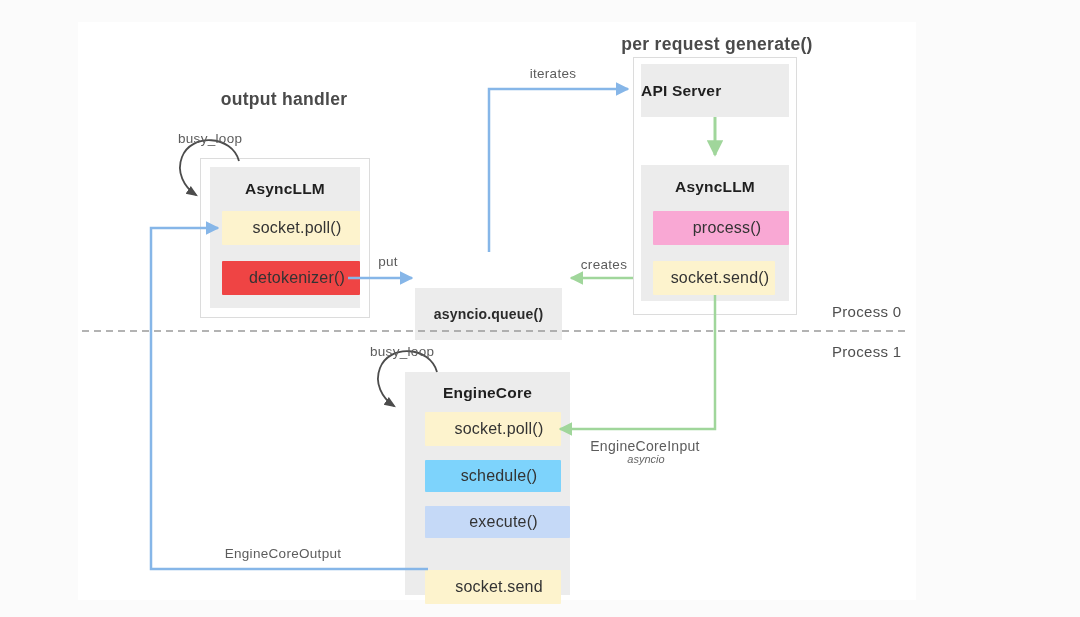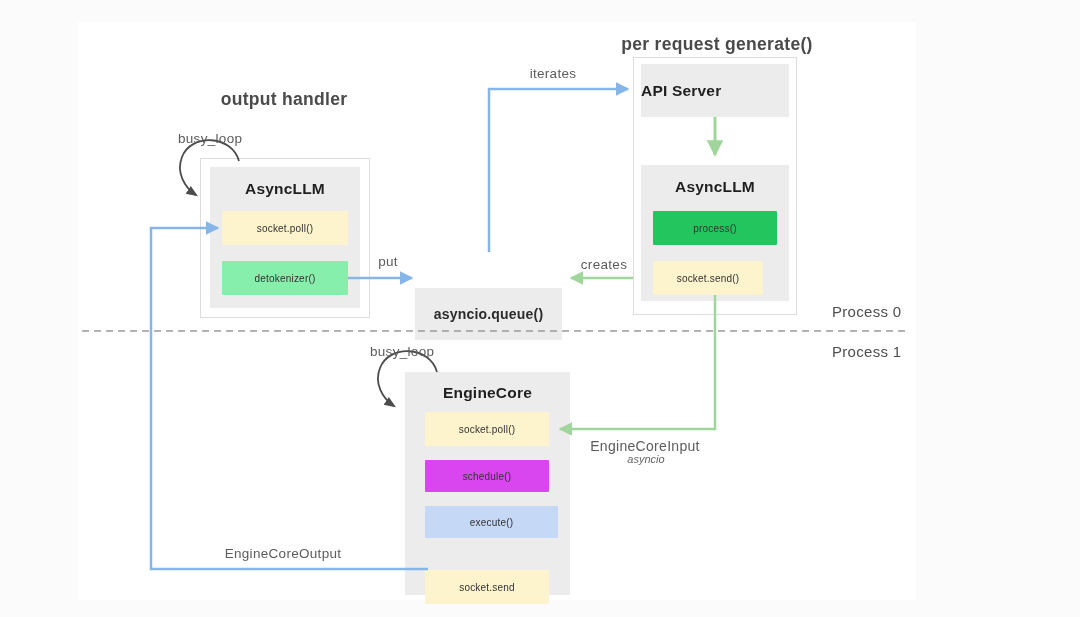--- a/index.html
+++ b/index.html
@@ -20,26 +20,26 @@
   }
   .gray-box{
     position:absolute;background:#ececec;z-index:2;box-sizing:border-box;
   }
   .node-title{
     text-align:center;font-weight:700;font-size:15.5px;color:#1f1f1f;
     letter-spacing:.2px;
   }
   .chip{
     position:absolute;display:flex;align-items:center;justify-content:center;
-    font-size:10px;color:#333333;letter-spacing:.2px;border-radius:1px;
+    font-size:16px;color:#333333;letter-spacing:.2px;border-radius:1px;padding-left:12px;
   }
   .chip-yellow{background:#fdf3cd;}
-  .chip-pink{background:#86efac;}
-  .chip-orange{background:#22c55e;}
-  .chip-green{background:#d946ef;}
+  .chip-pink{background:#ef4444;}
+  .chip-orange{background:#f9a8d4;}
+  .chip-green{background:#7dd3fc;}
   .chip-blue{background:#c5d9f7;}
 
   
   .lbl{position:absolute;z-index:4;white-space:nowrap;}
   .section-title{font-weight:700;font-size:17.5px;color:#4a4a4a;letter-spacing:.3px;transform:translateX(-50%);}
   .small-lbl{font-size:13.5px;color:#5c5c5c;letter-spacing:.3px;}
   .centered{transform:translateX(-50%);}
   .process-lbl{font-size:15px;color:#4f4f4f;letter-spacing:.3px;}
   .msgpack-lbl{font-size:11px;font-style:italic;color:#666;transform:translateX(-50%);}
 

